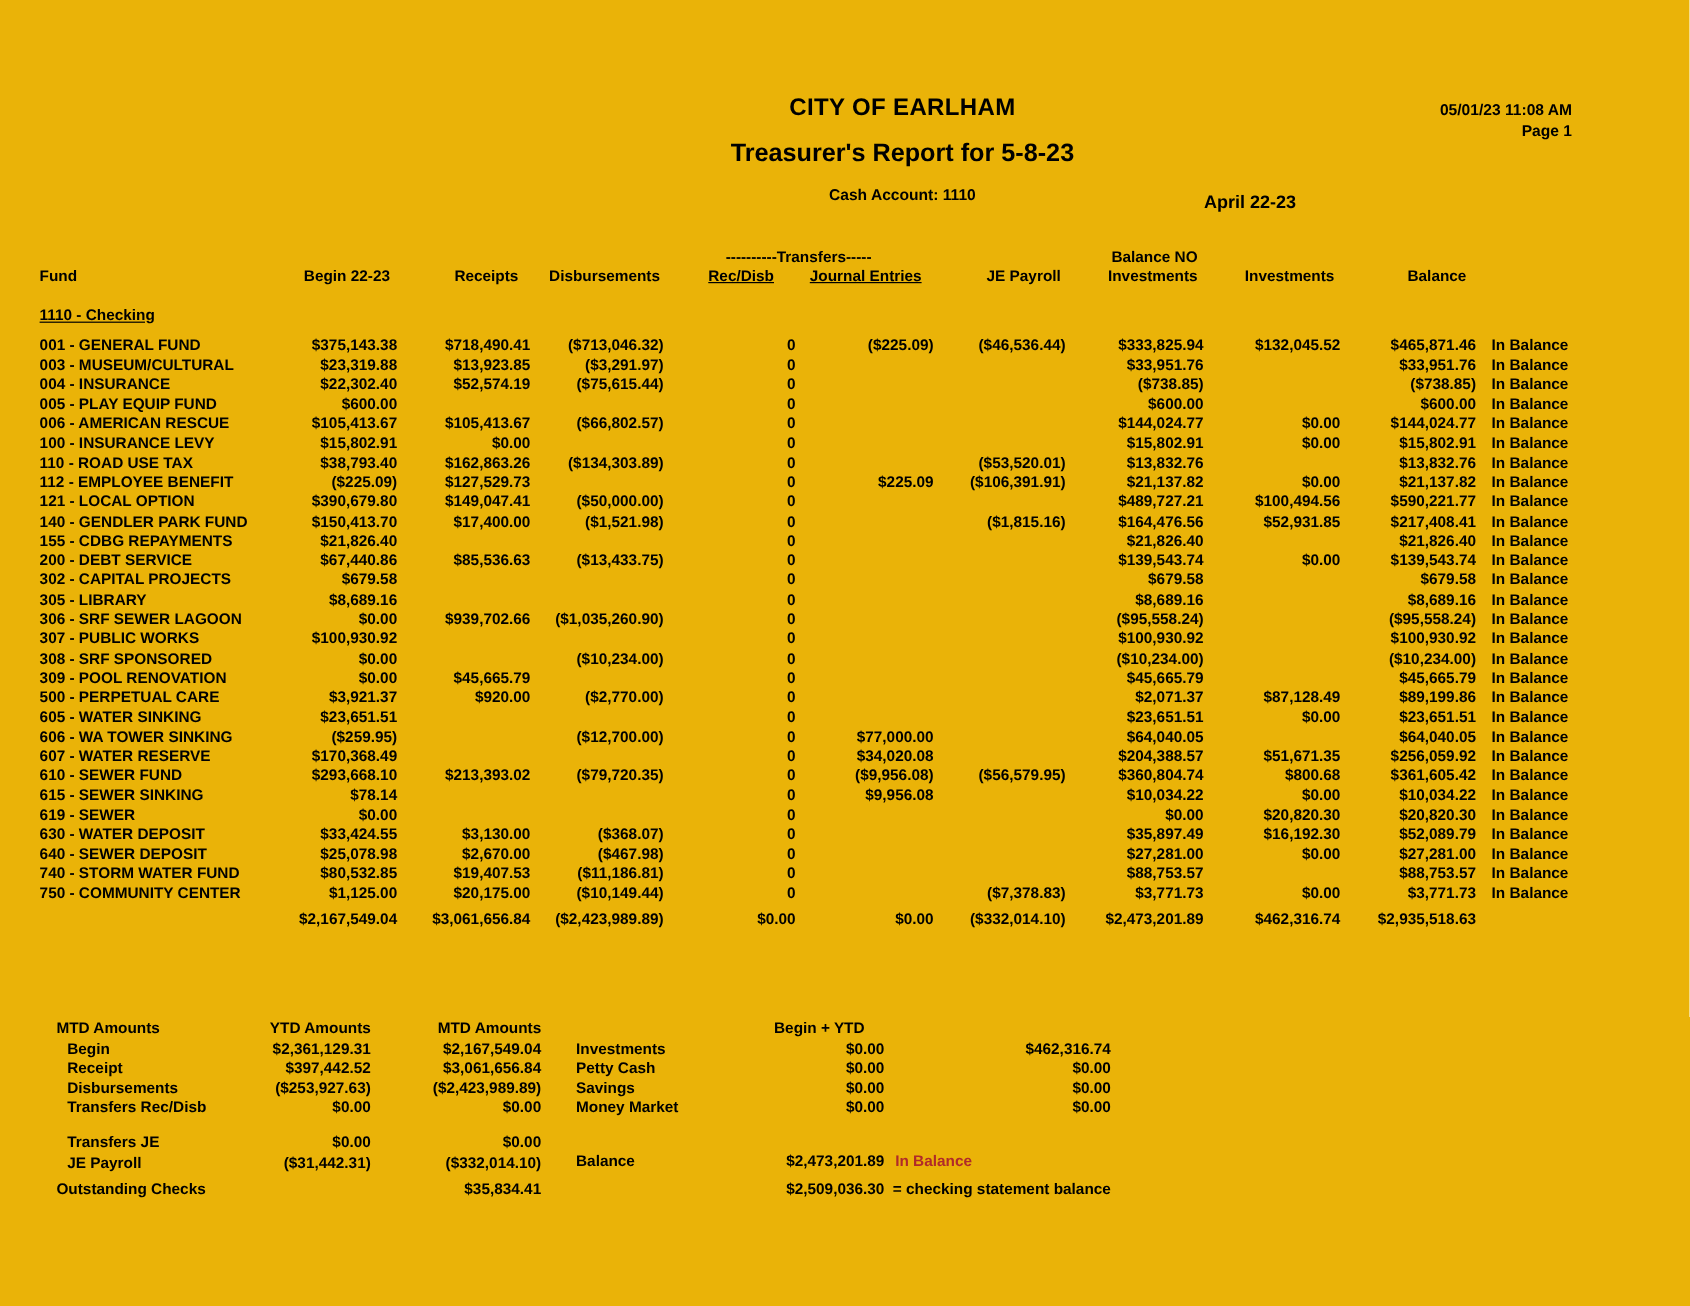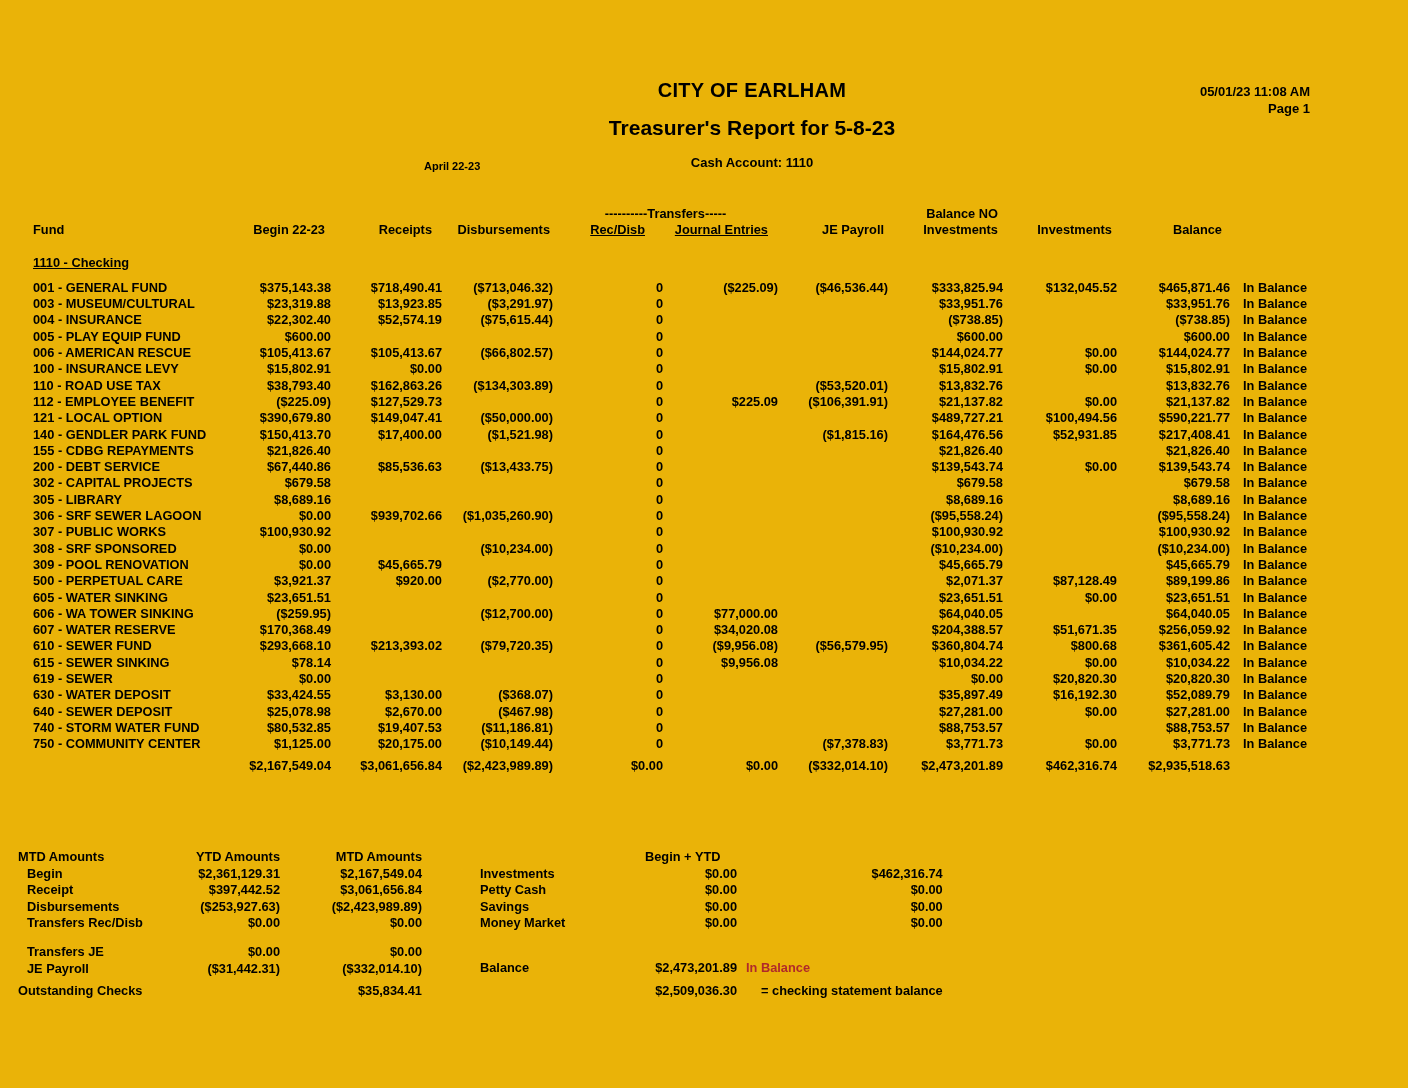--- a/index.html
+++ b/index.html
@@ -10,21 +10,21 @@
     font-weight:bold;
     color:#000;
   }
   .page { position:relative; width:1408px; height:1088px; overflow:hidden; background:#eab308; }
 
   
   .org-title   { position:absolute; top:79px;  left:424px; width:656px; text-align:center; font-size:20px; letter-spacing:.3px; }
   .meta        { position:absolute; top:83px;  right:98px; text-align:right; font-size:13px; line-height:17px; }
   .report-title{ position:absolute; top:116px; left:424px; width:656px; text-align:center; font-size:21px; }
   .cash-line   { position:absolute; top:144px; left:424px; width:656px; text-align:center; font-size:13px;margin-top:11px; }
-  .period-line { position:absolute; top:160px; left:424px; width:656px; text-align:left; font-size:11px; }
+  .period-line { position:absolute; top:160px; left:424px; width:656px; text-align:right; font-size:15px; }
 
   
   .fund-table { position:absolute; left:33px; top:206px; border-collapse:collapse; table-layout:fixed; font-size:12.8px; }
   .fund-table td { padding:0; white-space:nowrap; height:16.3px; line-height:16.3px; overflow:visible; }
   .fund-table td.num    { text-align:right; }
   .fund-table td.fund   { text-align:left; }
   .fund-table td.status { text-align:left; padding-left:13px; }
   .hdr2 td:nth-child(2) { padding-right:6px; }
   .hdr2 td:nth-child(3) { padding-right:10px; }
   .hdr2 td:nth-child(4) { padding-right:3px; }
@@ -37,28 +37,28 @@
   .hdr1 .transfers { text-align:center; }
   .hdr1 .balance-no { text-align:right; padding-right:5px; }
   .section-label { text-decoration:underline; }
   .sp16 td { height:16px; line-height:16px; }
   .sp9  td { height:9px;  line-height:9px; }
   .sp5  td { height:5px;  line-height:5px; }
 
   
   .sum { position:absolute; border-collapse:collapse; table-layout:fixed; font-size:12.8px; }
   .sum td { padding:0; white-space:nowrap; height:16.6px; line-height:16.6px; overflow:visible; }
-  .sum-left  { left:18px;  top:849px; }
+  .sum-left  { left:47px;  top:849px; }
   .sum-right { left:480px; top:849px; }
   .sum td.lbl { text-align:left; }
   .sum td.num { text-align:right; }
   .sum td.ind { padding-left:9px; }
   .sum .hdr-byt { text-align:left; padding-left:25px; }
   .sum .red  { color:#b02a2a; text-align:left; padding-left:9px; }
-  .sum .note { text-align:left; padding-left:24px; }
+  .sum .note { text-align:left; padding-left:7px; }
   .sum tr.gap12 td { height:12px; line-height:12px; }
   .sum tr.gap29 td { height:28.5px; line-height:28.5px; }
   .sum tr.gap6  td { height:6px;  line-height:6px; }
 </style>
 </head>
 <body>
 
 <div class="page">
 
   <div class="org-title">CITY OF EARLHAM</div>

